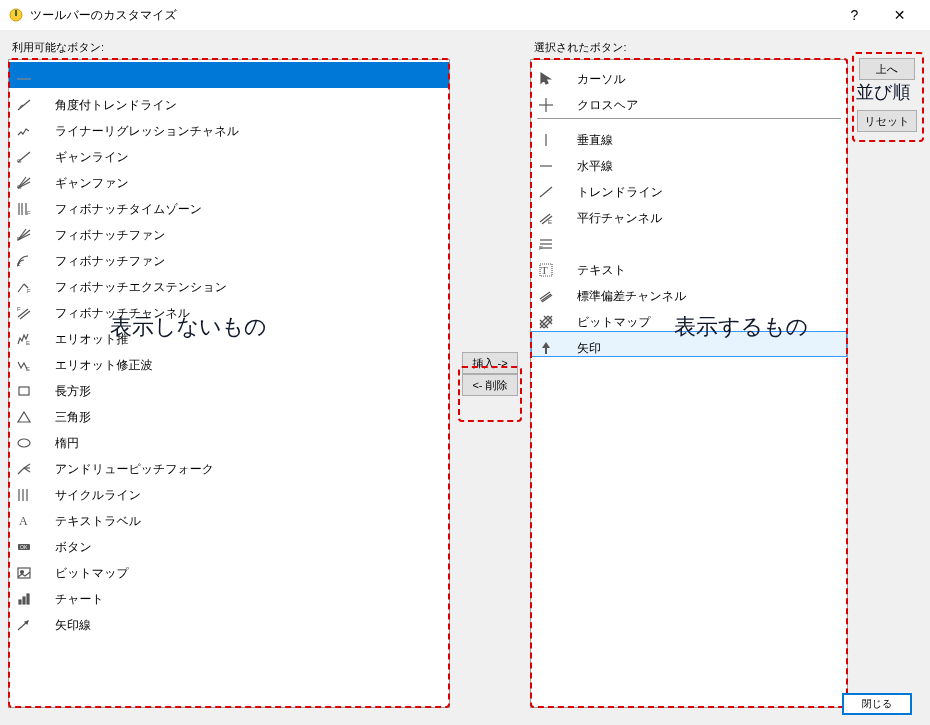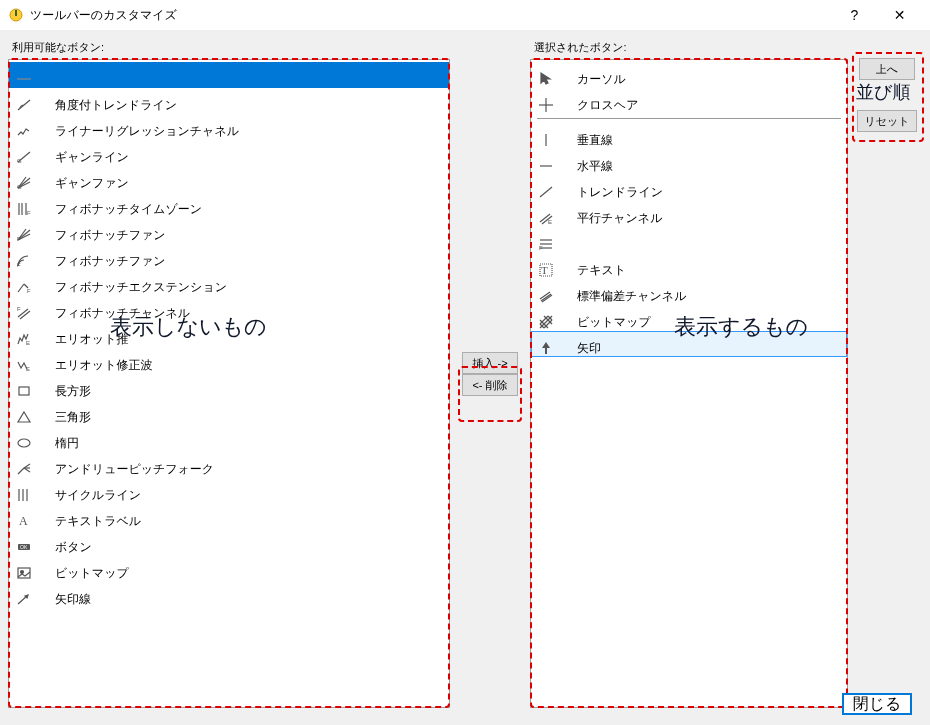--- a/index.html
+++ b/index.html
@@ -17,21 +17,21 @@
 .col-side { width: 70px; display: flex; flex-direction: column; align-items: center; gap: 4px; padding-top: 18px; position: relative; }
 .panel-label { font-size: 11px; margin-bottom: 4px; padding-left: 4px; }
 .listbox { flex: 1; background: #fff; border: 1px solid #a0a0a0; overflow-y: auto; padding: 2px 0; }
 .listitem { height: 26px; display: flex; align-items: flex-end; padding: 0 6px; gap: 22px; cursor: default; }
 .listitem.selected { background: #0078d7; color: #fff; }
 .listitem.outlined { background: #e8f4fd; outline: 1px solid #3399ff; outline-offset: -1px; }
 .item-icon { width: 18px; height: 18px; display: flex; align-items: center; justify-content: center; flex-shrink: 0; }
 .item-label { font-size: 12px; white-space: nowrap; }
 .separator-line { height: 1px; background: #999; margin: 4px 6px; }
 .btn { min-width: 56px; height: 22px; background: #e1e1e1; border: 1px solid #adadad; font-size: 11px; display: flex; align-items: center; justify-content: center; cursor: default; padding: 0 6px; }
-.close-btn { position: absolute; bottom: 10px; right: 18px; width: 70px; height: 22px; background: #fff; border: 2px solid #0078d7; font-size: 16px; display: flex; align-items: center; justify-content: center; }
+.close-btn { position: absolute; bottom: 10px; right: 18px; width: 70px; height: 22px; background: #fff; border: 2px solid #0078d7; font-size: 10px; display: flex; align-items: center; justify-content: center; }
 .dashed-red { border: 2px dashed #d00; border-radius: 4px; position: absolute; pointer-events: none; }
 .annot { position: absolute; color: #0f172a; font-weight: normal; pointer-events: none; }
 .annot.big { font-size: 22px; }
 .annot.mid { font-size: 18px; }
 svg { display: block; }
 </style>
 </head>
 <body>
 
 <div class="window">
@@ -237,20 +237,30 @@
                 <rect x="2" y="3" width="12" height="10"></rect>
                 <circle cx="6" cy="7" r="1.5" fill="#555"></circle>
                 <path d="M2 12 L6 9 L9 11 L14 7"></path>
               </svg>
             </span>
             <span class="item-label">ビットマップ</span>
           </div>
           <div class="listitem">
             <span class="item-icon">
               <svg width="16" height="16" viewBox="0 0 16 16" fill="none" stroke="#555" stroke-width="1.2">
+                <rect x="3" y="9" width="2" height="4" fill="#555"></rect>
+                <rect x="7" y="6" width="2" height="7" fill="#555"></rect>
+                <rect x="11" y="3" width="2" height="10" fill="#555"></rect>
+              </svg>
+            </span>
+            <span class="item-label">チャート</span>
+          </div>
+          <div class="listitem">
+            <span class="item-icon">
+              <svg width="16" height="16" viewBox="0 0 16 16" fill="none" stroke="#555" stroke-width="1.2">
                 <line x1="2" y1="13" x2="12" y2="4"></line>
                 <path d="M12 4 L9 5 L11 7 Z" fill="#555"></path>
               </svg>
             </span>
             <span class="item-label">矢印線</span>
           </div>
         </div>
       <div class="dashed-red" style="top:18px; left:0; right:0; bottom:0;"></div>
       <div class="annot big" style="top:272px; left:102px;">表示しないもの</div>
     </div>

